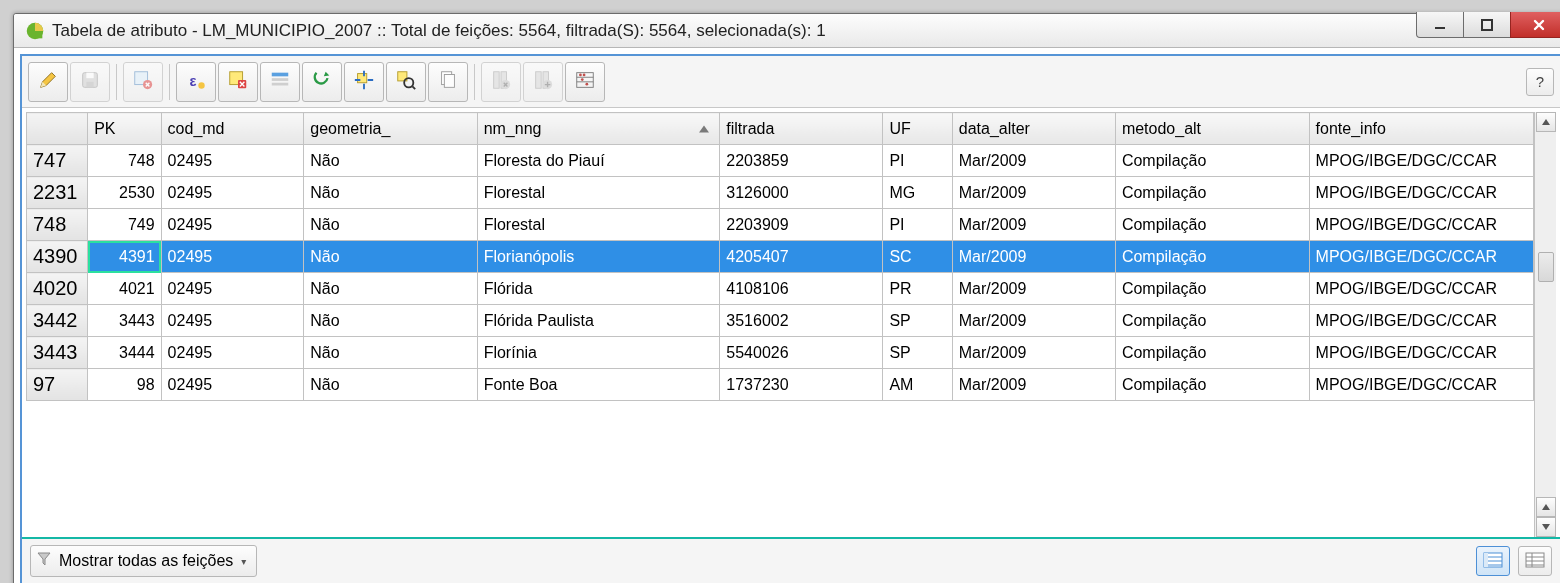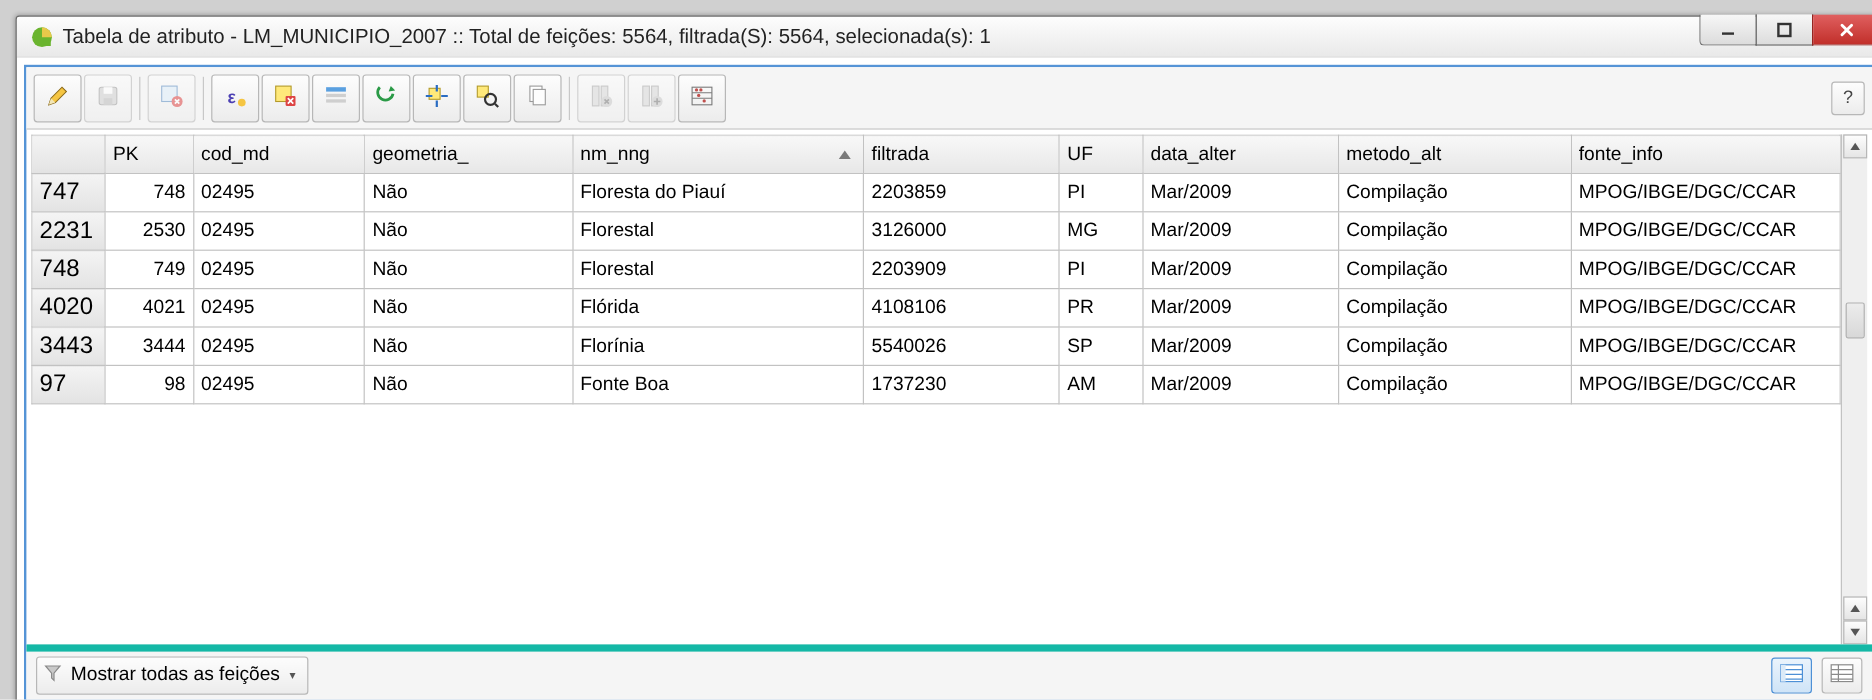--- a/index.html
+++ b/index.html
@@ -54,21 +54,21 @@
   col.c-fi  { width:220px; }
 
   
   .vscroll { width:22px; background:#efefef; border-left:1px solid #c2c2c2; display:flex; flex-direction:column; align-items:center; }
   .vscroll .arrow, .vscroll .arrow2 { width:20px; height:20px; border:1px solid #b7b7b7; background:linear-gradient(#fdfdfd,#e5e5e5); display:flex; align-items:center; justify-content:center; }
   .vscroll .track { flex:1; }
   .vscroll .thumb { width:16px; height:30px; background:linear-gradient(#ececec,#d8d8d8); border:1px solid #b0b0b0; border-radius:2px; margin:0 auto; margin-top:120px; }
   .vscroll .bottomarrows { display:flex; flex-direction:column; }
 
   
-  .footer { height:46px; border-top:6px solid #14b8a6; background:#f5f5f5; display:flex; align-items:center; padding:0 8px; gap:8px; }
+  .footer { height:46px; border-top:2px solid #14b8a6; background:#f5f5f5; display:flex; align-items:center; padding:0 8px; gap:8px; }
   .footer .filterbtn { height:32px; padding:0 10px 0 4px; border:1px solid #b7b7b7; background:linear-gradient(#fdfdfd,#ececec); border-radius:3px; display:flex; align-items:center; gap:6px; font-size:16px; }
   .footer .dd { font-size:10px; color:#555; margin-left:2px; }
   .footer .spacer { flex:1; }
   .footer .ftbtn { width:34px; height:30px; border:1px solid #b7b7b7; background:linear-gradient(#fdfdfd,#ececec); border-radius:3px; display:flex; align-items:center; justify-content:center; }
   .footer .ftbtn.active { border-color:#4d90d6; background:linear-gradient(#eaf3fc,#cfe4f7); }
 
   
   .ic { width:22px; height:22px; }
 </style>
 </head>
@@ -293,28 +293,52 @@
                 <td class="num pk">749</td>
                 <td>02495</td>
                 <td>Não</td>
                 <td>Florestal</td>
                 <td>2203909</td>
                 <td>PI</td>
                 <td>Mar/2009</td>
                 <td>Compilação</td>
                 <td>MPOG/IBGE/DGC/CCAR</td>
               </tr>
+              <tr class="selected">
+                <td class="rowhdr">4390</td>
+                <td class="num pk">4391</td>
+                <td>02495</td>
+                <td>Não</td>
+                <td>Florianópolis</td>
+                <td>4205407</td>
+                <td>SC</td>
+                <td>Mar/2009</td>
+                <td>Compilação</td>
+                <td>MPOG/IBGE/DGC/CCAR</td>
+              </tr>
               <tr>
                 <td class="rowhdr">4020</td>
                 <td class="num pk">4021</td>
                 <td>02495</td>
                 <td>Não</td>
                 <td>Flórida</td>
                 <td>4108106</td>
                 <td>PR</td>
+                <td>Mar/2009</td>
+                <td>Compilação</td>
+                <td>MPOG/IBGE/DGC/CCAR</td>
+              </tr>
+              <tr>
+                <td class="rowhdr">3442</td>
+                <td class="num pk">3443</td>
+                <td>02495</td>
+                <td>Não</td>
+                <td>Flórida Paulista</td>
+                <td>3516002</td>
+                <td>SP</td>
                 <td>Mar/2009</td>
                 <td>Compilação</td>
                 <td>MPOG/IBGE/DGC/CCAR</td>
               </tr>
               <tr>
                 <td class="rowhdr">3443</td>
                 <td class="num pk">3444</td>
                 <td>02495</td>
                 <td>Não</td>
                 <td>Florínia</td>

